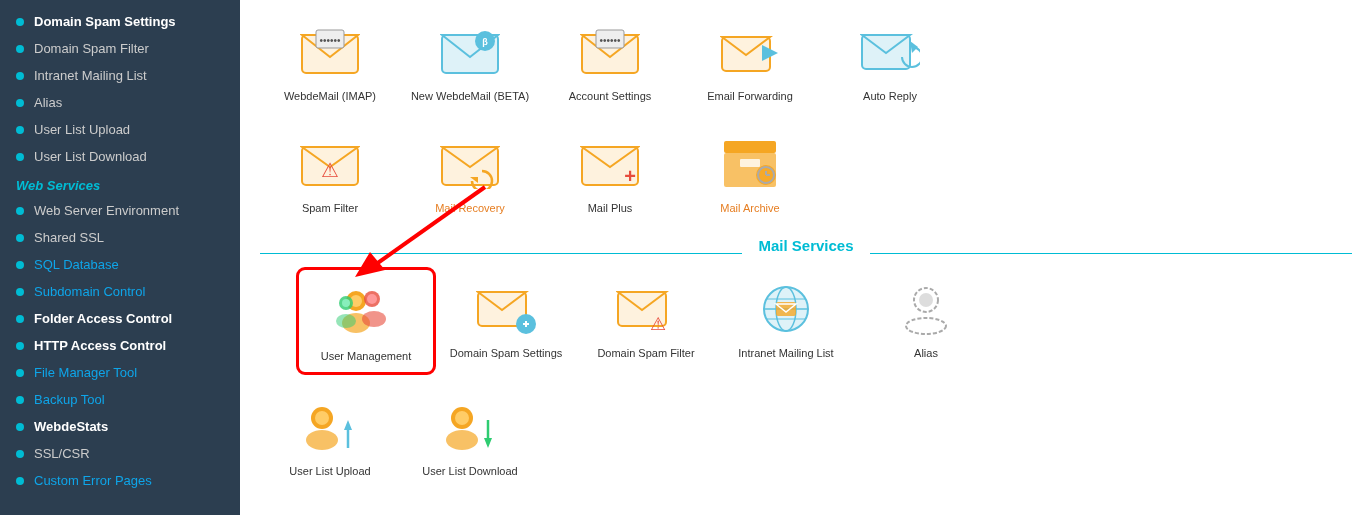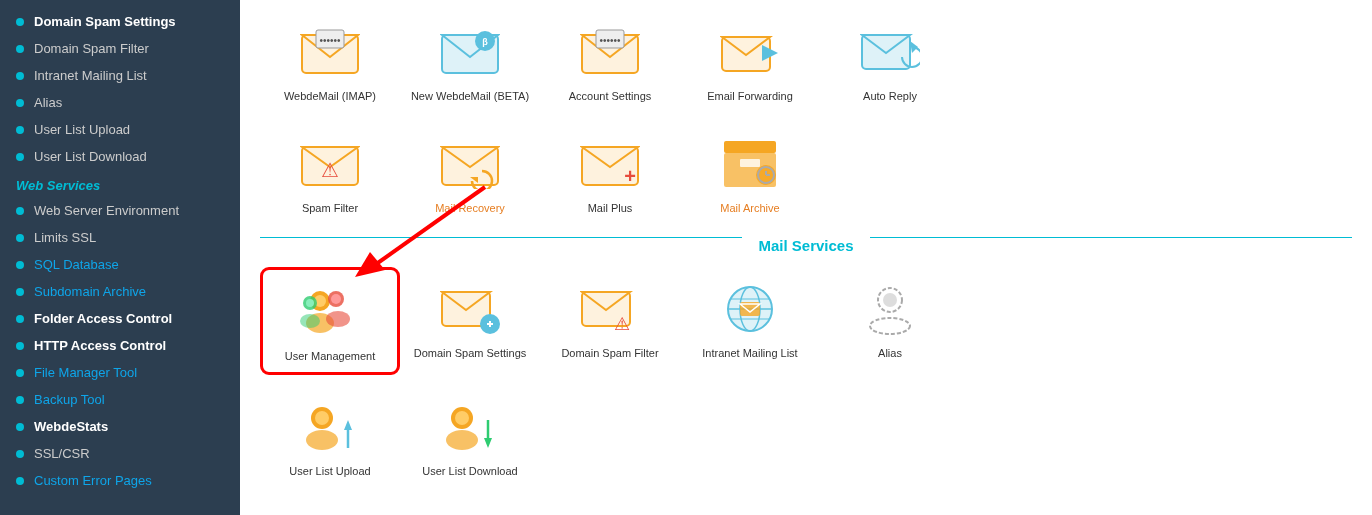--- a/index.html
+++ b/index.html
@@ -76,41 +76,42 @@
     .icon-label {
       font-size: 11px;
       color: #333;
       text-align: center;
     }
     .icon-label.orange { color: #e67e22; }
 
     
     .section-divider {
       display: flex;
-      align-items: flex-start;
+      align-items: flex-end;
       margin: 13px 0;
     }
     .section-divider .line {
       flex: 1;
       height: 1px;
       background: #00bcd4;
     }
     .section-divider .section-title {
       padding: 0 16px;
       color: #00bcd4;
       font-size: 15px;
       font-weight: bold;
       white-space: nowrap;
     }
 
     
     .highlighted-box {
       border: 3px solid red;
       border-radius: 9px;
       position: relative;
+      margin-left: 36px;
     }
   </style>
 </head>
 <body>
 
 <div class="sidebar">
 
   <div class="sidebar-item bold-item">
     <span class="dot"></span>
     <span>Domain Spam Settings</span>
@@ -137,29 +138,29 @@
   </div>
 
   <div class="sidebar-section-label">Web Services</div>
 
   <div class="sidebar-item">
     <span class="dot"></span>
     <span>Web Server Environment</span>
   </div>
   <div class="sidebar-item">
     <span class="dot"></span>
-    <span>Limits SSL</span>
+    <span>Shared SSL</span>
   </div>
   <div class="sidebar-item dim">
     <span class="dot"></span>
     <span>SQL Database</span>
   </div>
   <div class="sidebar-item dim">
     <span class="dot"></span>
-    <span>Subdomain Archive</span>
+    <span>Subdomain Control</span>
   </div>
   <div class="sidebar-item bold-item">
     <span class="dot"></span>
     <span>Folder Access Control</span>
   </div>
   <div class="sidebar-item bold-item">
     <span class="dot"></span>
     <span>HTTP Access Control</span>
   </div>
   <div class="sidebar-item dim">

